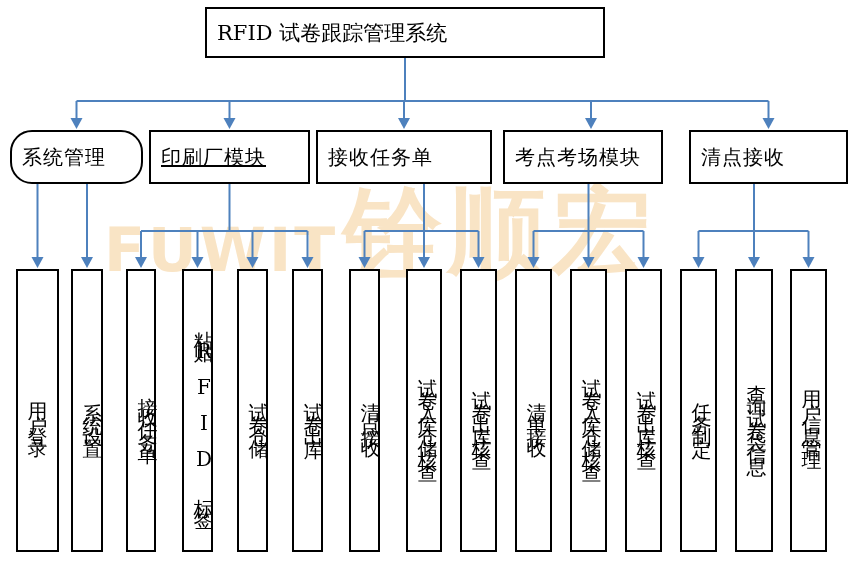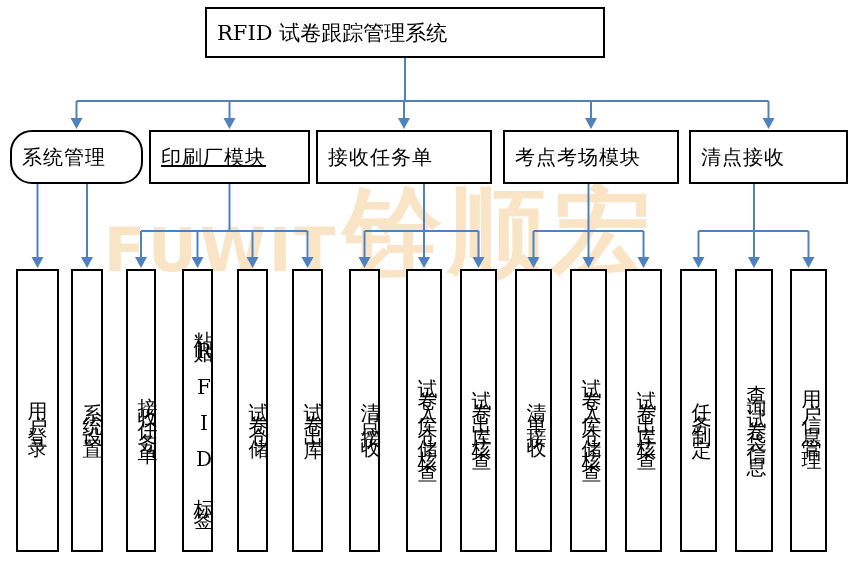--- a/index.html
+++ b/index.html
@@ -34,21 +34,21 @@
   .node{
     position:absolute;box-sizing:border-box;background:var(--bg);
     border:2.5px solid var(--border);z-index:2;
     display:flex;align-items:center;justify-content:flex-start;padding-left:10px;
   }
   .title-box{left:205px;top:7px;width:400px;height:51px;font-size:21px;}
   .module{top:130px;height:54px;font-size:20px;letter-spacing:1px;}
   .m1{left:10px;width:133px;border-radius:22px;}
   .m2{left:149px;width:161px;text-decoration:underline;}
   .m3{left:316px;width:176px;}
-  .m4{left:503px;width:176px;}
+  .m4{left:503px;width:160px;}
   .m5{left:689px;width:159px;}
   .leaf{top:269px;height:283px;}
   .vtext{
     writing-mode:vertical-lr;text-orientation:upright;
     font-size:20px;line-height:1;letter-spacing:12px;
     white-space:nowrap;
   }
   .l1{left:16px;width:43px;}  .l2{left:71px;width:32px;}
   .l3{left:126px;width:30px;} .l4{left:182px;width:31px;}
   .l5{left:237px;width:31px;} .l6{left:292px;width:31px;}

